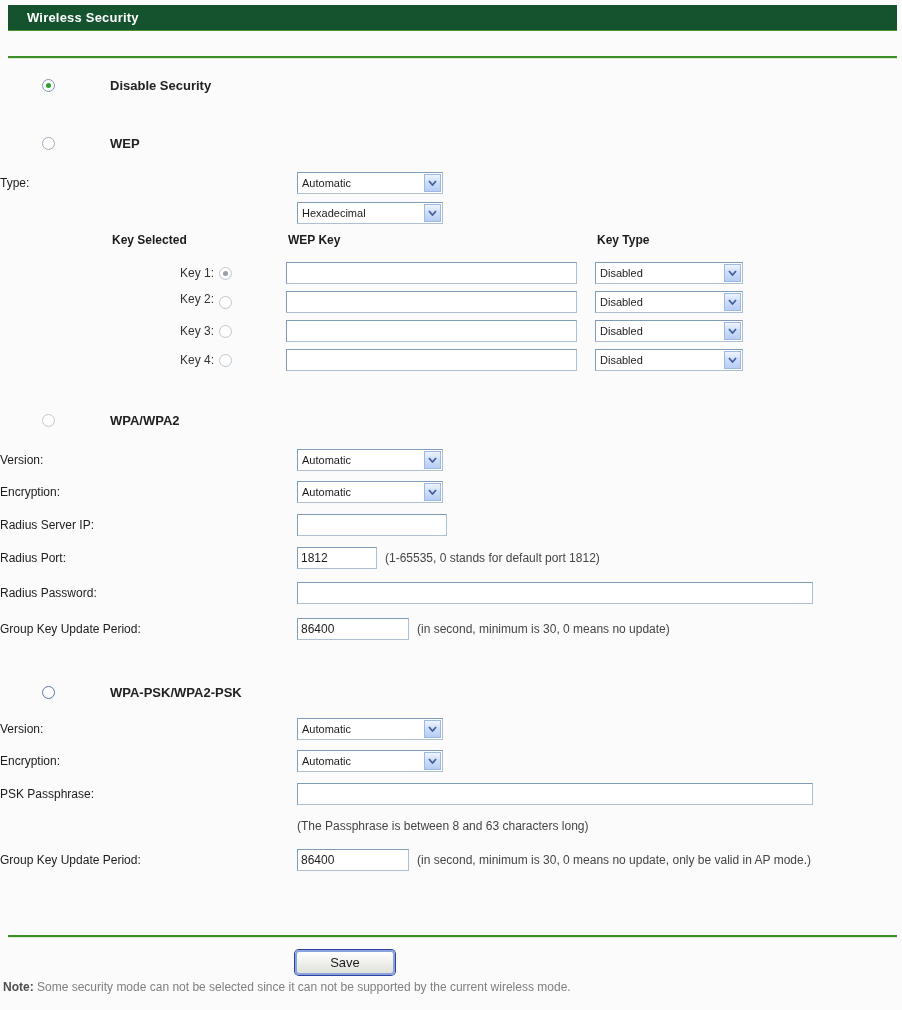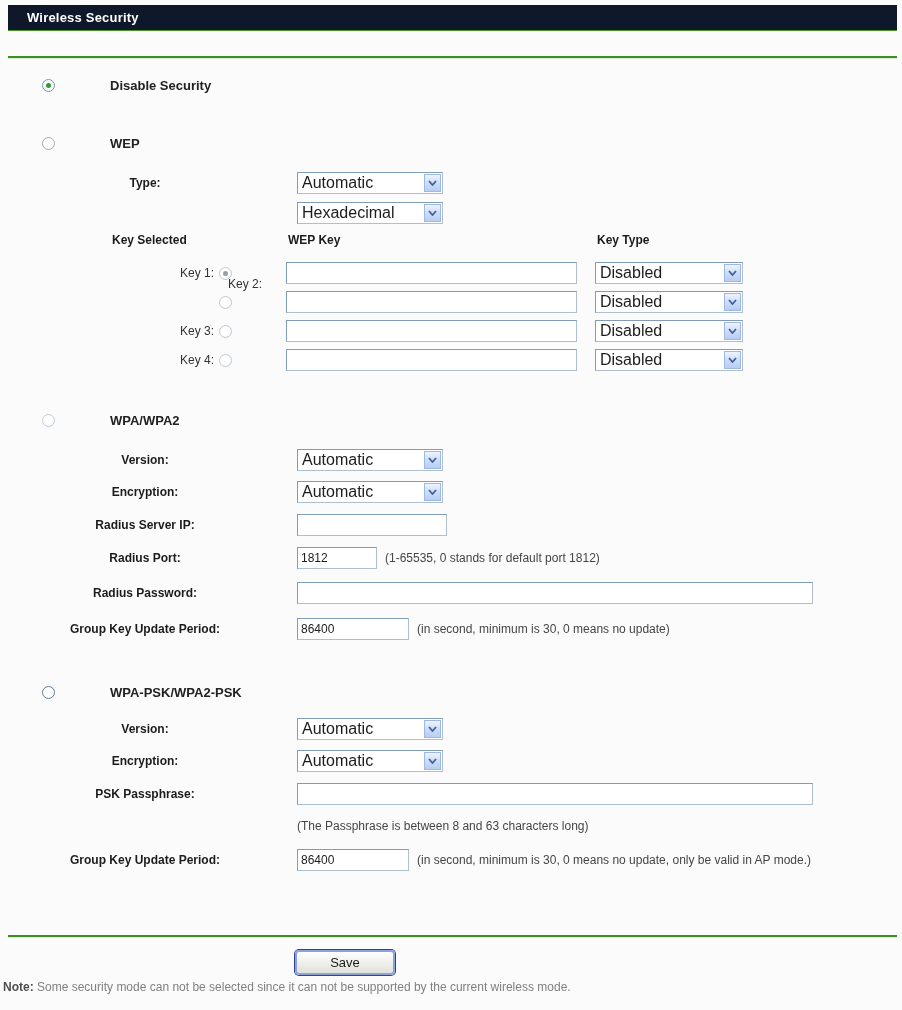--- a/index.html
+++ b/index.html
@@ -1,25 +1,25 @@
 <!DOCTYPE html>
 <html><head>
 <meta charset="utf-8">
 <style>
   html,body{margin:0;padding:0;background:#fbfbfb;}
   #page{position:relative;width:902px;height:1010px;background:#fbfbfb;
         font-family:"Liberation Sans",sans-serif;font-size:12px;color:#1c1c1c;overflow:hidden;}
 
   
-  .titlebar{position:absolute;left:8px;top:5px;width:889px;height:25px;background:#0f172a;
+  .titlebar{position:absolute;left:8px;top:5px;width:889px;height:25px;background:#14532d;
             border-bottom:1px solid #4a9427;display:flex;align-items:center;}
   .titlebar span{color:#ffffff;font-weight:bold;font-size:13px;padding-left:19px;letter-spacing:.2px;}
 
   .hr-green{position:absolute;left:8px;width:889px;height:0;border-top:2px solid #3e8e28;border-bottom:1px solid #dcecd4;}
-  .lbl{position:absolute;left:0;width:290px;text-align:center;font-weight:bold;height:22px;line-height:22px;}
+  .lbl{position:absolute;left:0;width:290px;text-align:left;font-weight:normal;height:22px;line-height:22px;}
   .field-left{left:297px;}
 
   
   .radio{position:absolute;width:13px;height:13px;border-radius:50%;background:radial-gradient(circle at 35% 30%,#ffffff 55%,#eef2f5);box-sizing:border-box;display:inline-block;}
   .r-dark{border:1px solid #7c96b4;}
   .r-mid{border:1px solid #a2aeba;}
   .r-light{border:1px solid #bfc8d2;}
   .r-navy{border:1px solid #607999;}
   .radio .dot{position:absolute;left:3px;top:3px;width:5px;height:5px;border-radius:50%;}
   .dot-green{background:#2f9e2f;}
@@ -29,21 +29,21 @@
 
   
   input.txt{position:absolute;height:22px;box-sizing:border-box;border:1px solid;
             border-color:#7f9db9 #aebfd0 #aebfd0 #7f9db9;background:#ffffff;
             font-family:"Liberation Sans",sans-serif;font-size:12px;color:#1c1c1c;padding:0 3px;margin:0;}
 
   
   .xpselect{position:absolute;height:22px;width:146px;box-sizing:border-box;border:1px solid;
             border-color:#7f9db9 #aebfd0 #aebfd0 #7f9db9;background:#ffffff;display:flex;
             align-items:center;justify-content:space-between;cursor:default;}
-  .xpselect .val{padding-left:4px;font-size:16px;color:#1c1c1c;white-space:nowrap;overflow:hidden;text-align:center;}
+  .xpselect .val{padding-left:4px;font-size:11px;color:#1c1c1c;white-space:nowrap;overflow:hidden;text-align:center;}
   .xpselect .arrow{width:17px;height:18px;margin:1px;flex:0 0 17px;
             background:linear-gradient(#eef4fe,#cfdffa 45%,#b7cdf3);
             border:1px solid #9db8e3;box-sizing:border-box;
             display:flex;align-items:center;justify-content:center;}
 
   .hint{position:absolute;height:22px;line-height:22px;color:#454545;white-space:nowrap;}
   .theader{position:absolute;font-weight:bold;color:#1c1c1c;}
   .keylbl{position:absolute;left:0;width:214px;text-align:right;height:22px;line-height:22px;color:#333;}
 
   
@@ -104,21 +104,21 @@
   <input class="txt" style="left: 286px; top: 262px; width: 291px;" value="">
   <div class="xpselect" style="left:595px;top:262px;width:148px;">
     <span class="val">Disabled</span>
     <span class="arrow">
         <svg width="9" height="6" viewBox="0 0 9 6">
           <path d="M1 1 L4.5 5 L8 1" stroke="#44609a" stroke-width="1.8" fill="none"></path>
         </svg>
       </span>
   </div>
 
-  <span class="keylbl" style="top:273px;padding-left:48px;">Key 2:</span>
+  <span class="keylbl" style="top:288px;">Key 2:</span>
   <span class="radio r-light" style="left:219px;top:296px;"></span>
   <input class="txt" style="left: 286px; top: 291px; width: 291px;" value="">
   <div class="xpselect" style="left:595px;top:291px;width:148px;">
     <span class="val">Disabled</span>
     <span class="arrow">
         <svg width="9" height="6" viewBox="0 0 9 6">
           <path d="M1 1 L4.5 5 L8 1" stroke="#44609a" stroke-width="1.8" fill="none"></path>
         </svg>
       </span>
   </div>

